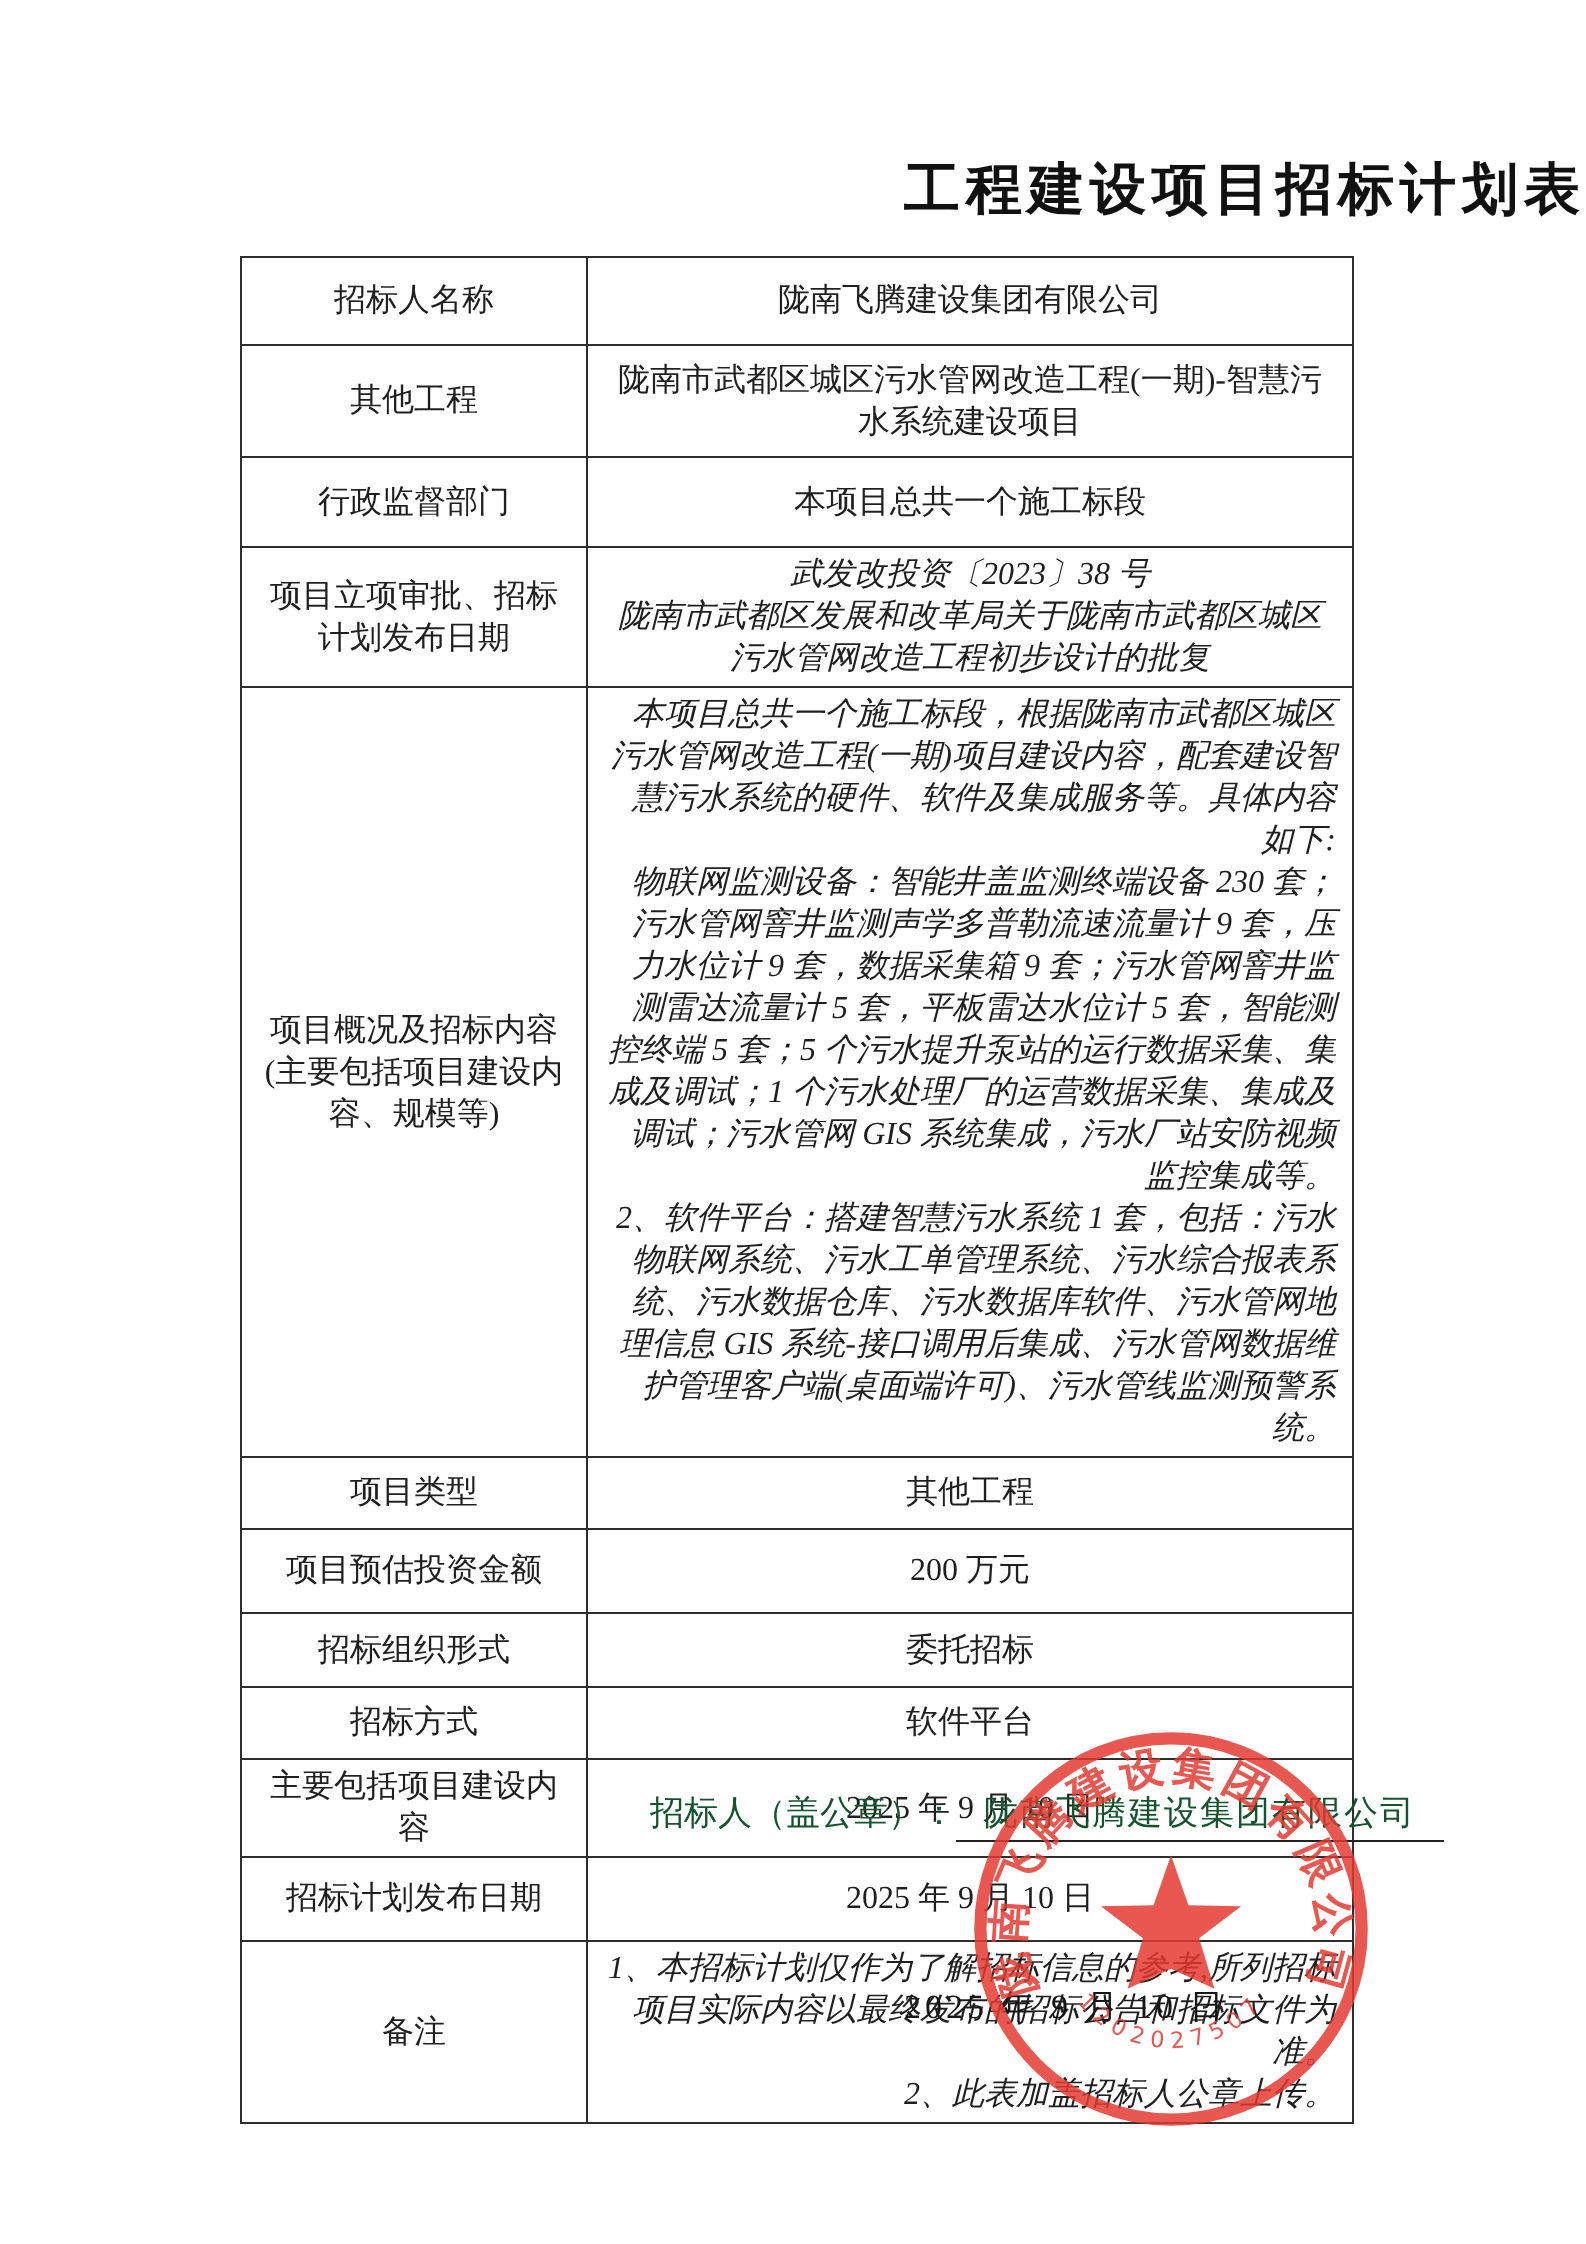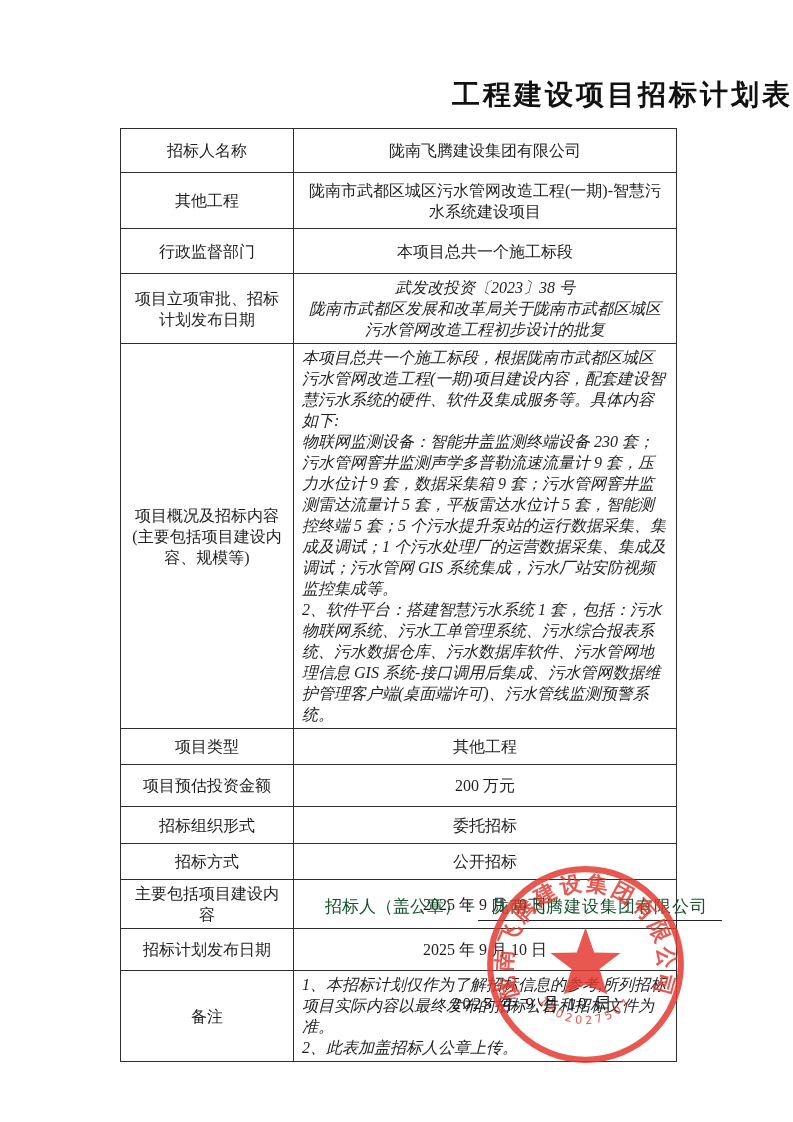--- a/index.html
+++ b/index.html
@@ -40,21 +40,21 @@
     word-break: break-all;
   }
   td.cell-label {
     width: 173px;
     text-align: center;
   }
   td.cell-value {
     text-align: center;
   }
   td.cell-value.multiline { white-space: pre-line; font-style: italic; }
-  td.cell-value.left { text-align: left; }
+  td.cell-value.left { text-align: right; }
   .sig-block {
     position: absolute;
     top: 895px;
     left: 325px;
     font-size: 17px;
     color: #14532d;
     white-space: nowrap;
   }
   .sig-company {
     display: inline-block;
@@ -124,21 +124,21 @@
       <tr style="height:42px">
         <td class="cell-label">项目预估投资金额</td>
         <td class="cell-value">200 万元</td>
       </tr>
       <tr style="height:37px">
         <td class="cell-label">招标组织形式</td>
         <td class="cell-value">委托招标</td>
       </tr>
       <tr style="height:36px">
         <td class="cell-label">招标方式</td>
-        <td class="cell-value">公开招标</td>
+        <td class="cell-value">软件平台</td>
       </tr>
       <tr style="height:40px">
         <td class="cell-label">主要包括项目建设内容</td>
         <td class="cell-value">2025 年 9 月 10 日</td>
       </tr>
       <tr style="height:42px">
         <td class="cell-label">招标计划发布日期</td>
         <td class="cell-value">2025 年 9 月 10 日</td>
       </tr>
       <tr style="height:64px">

